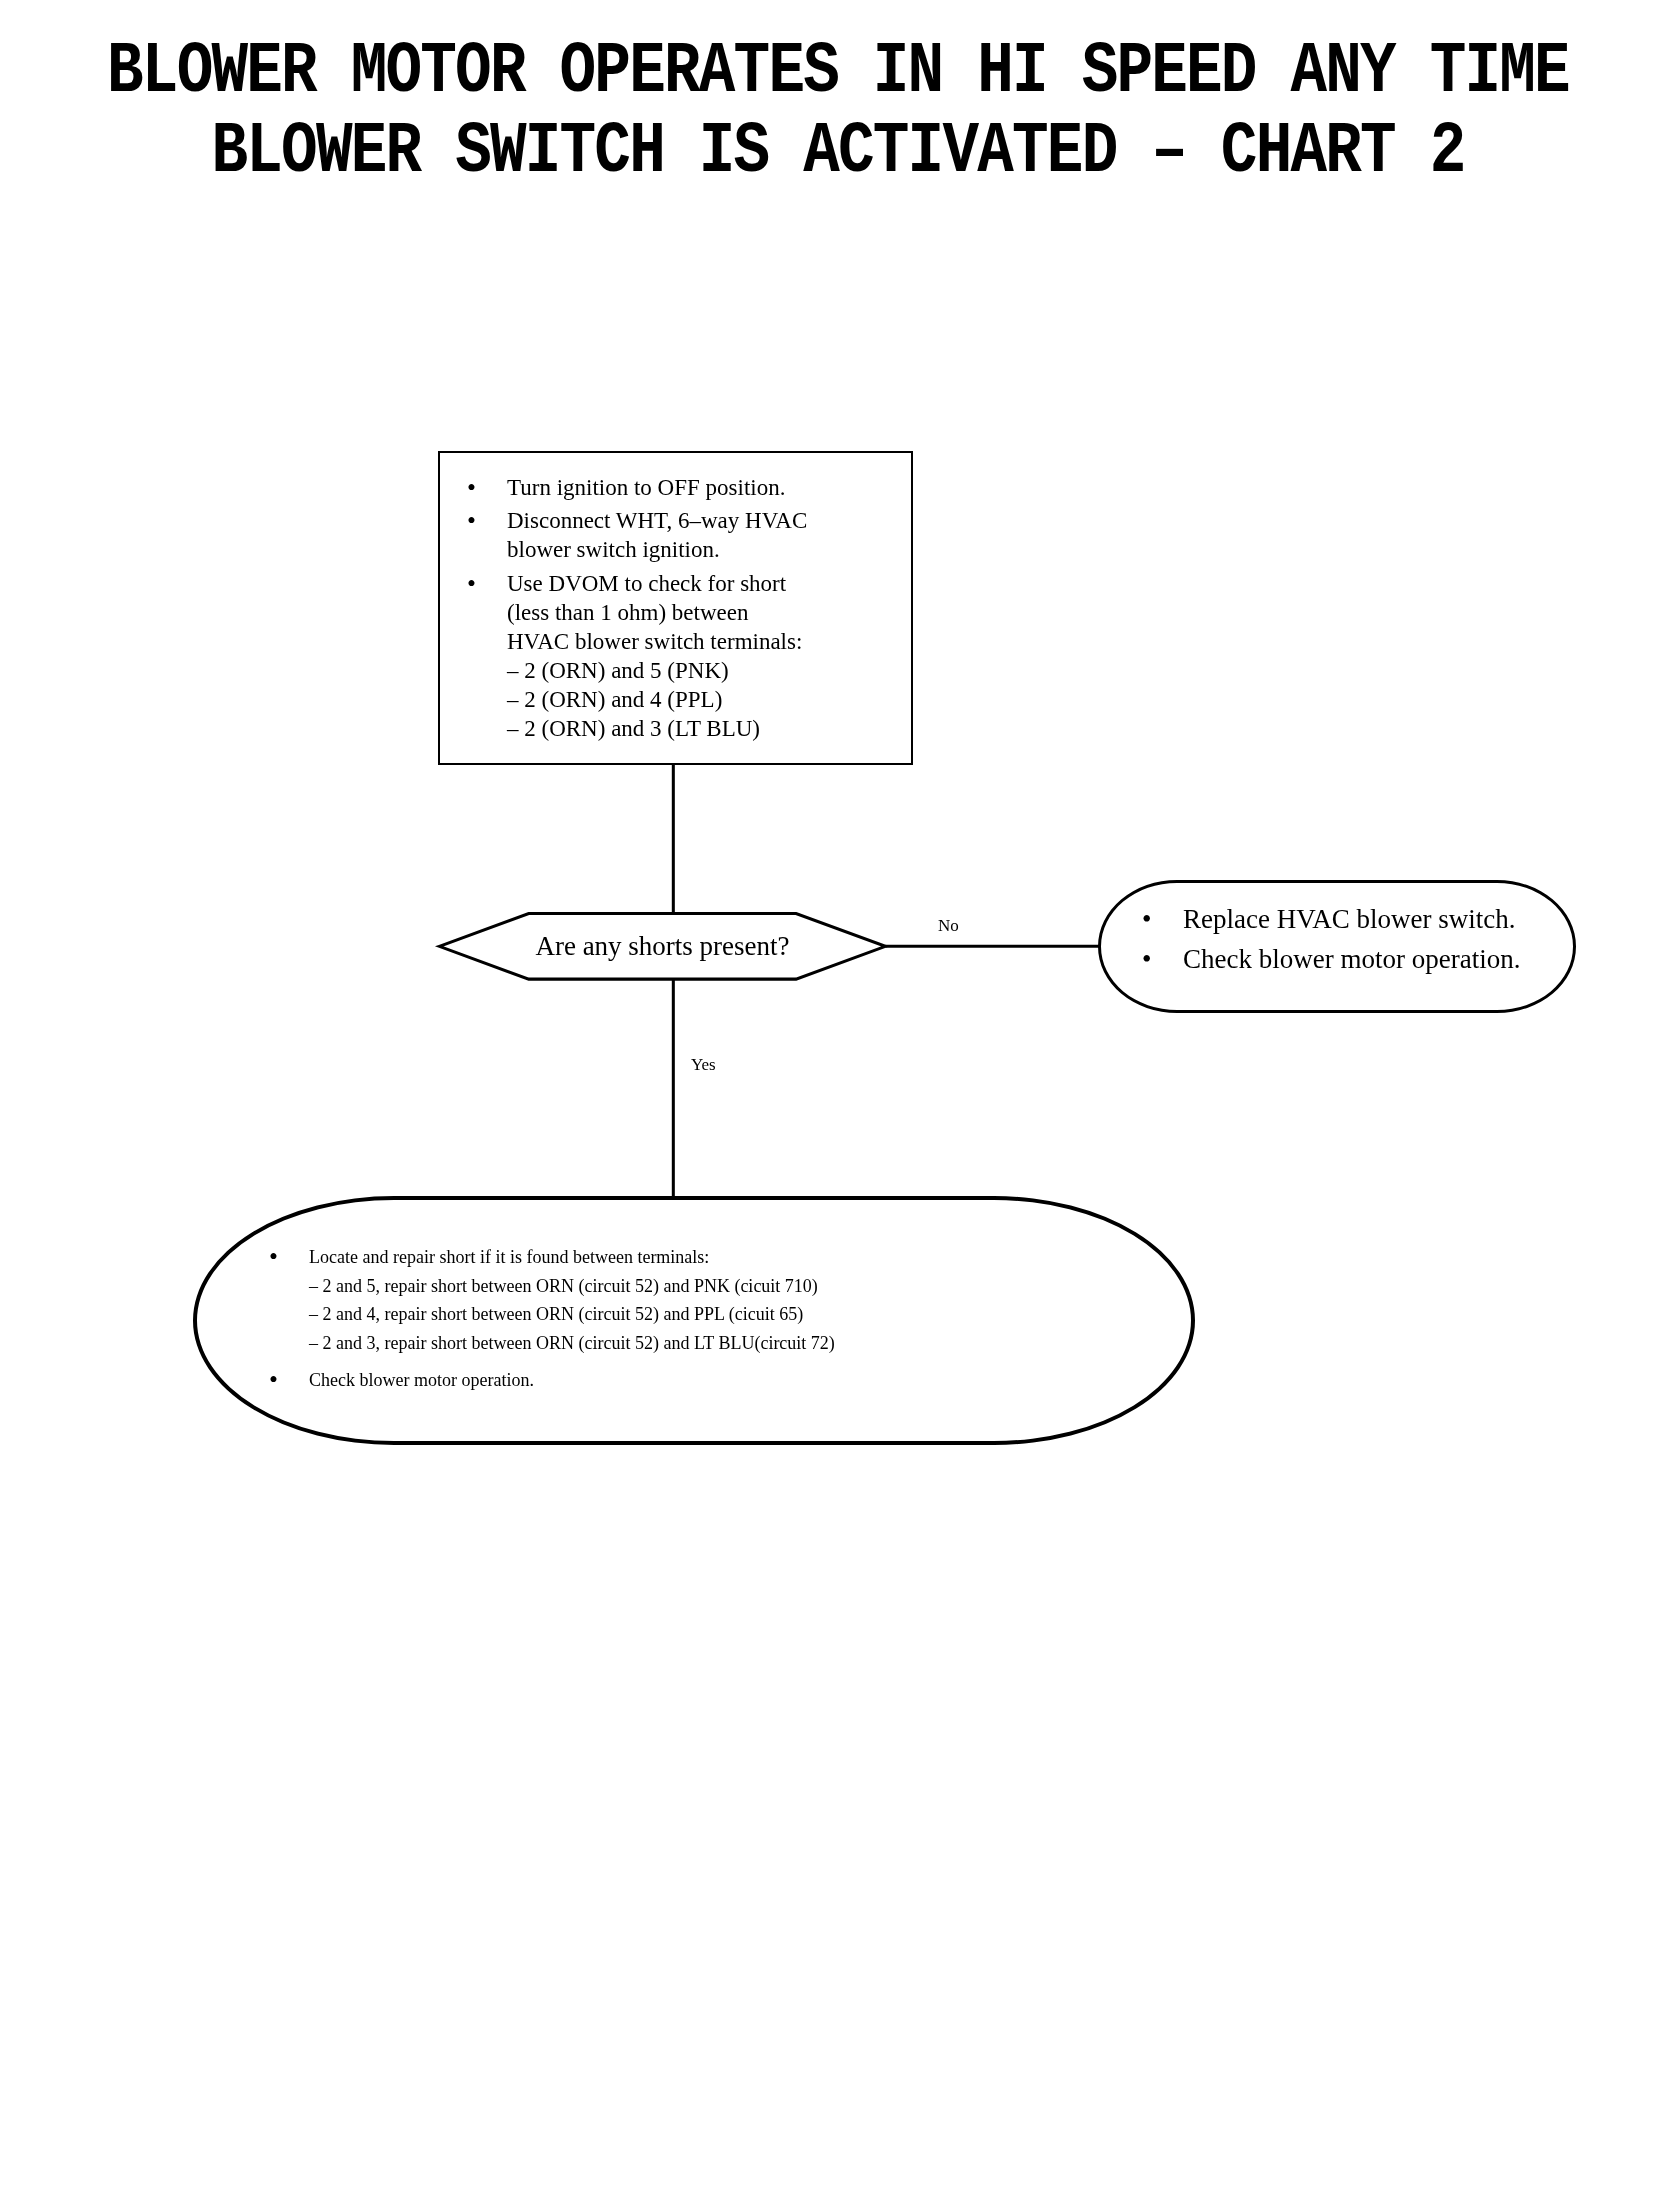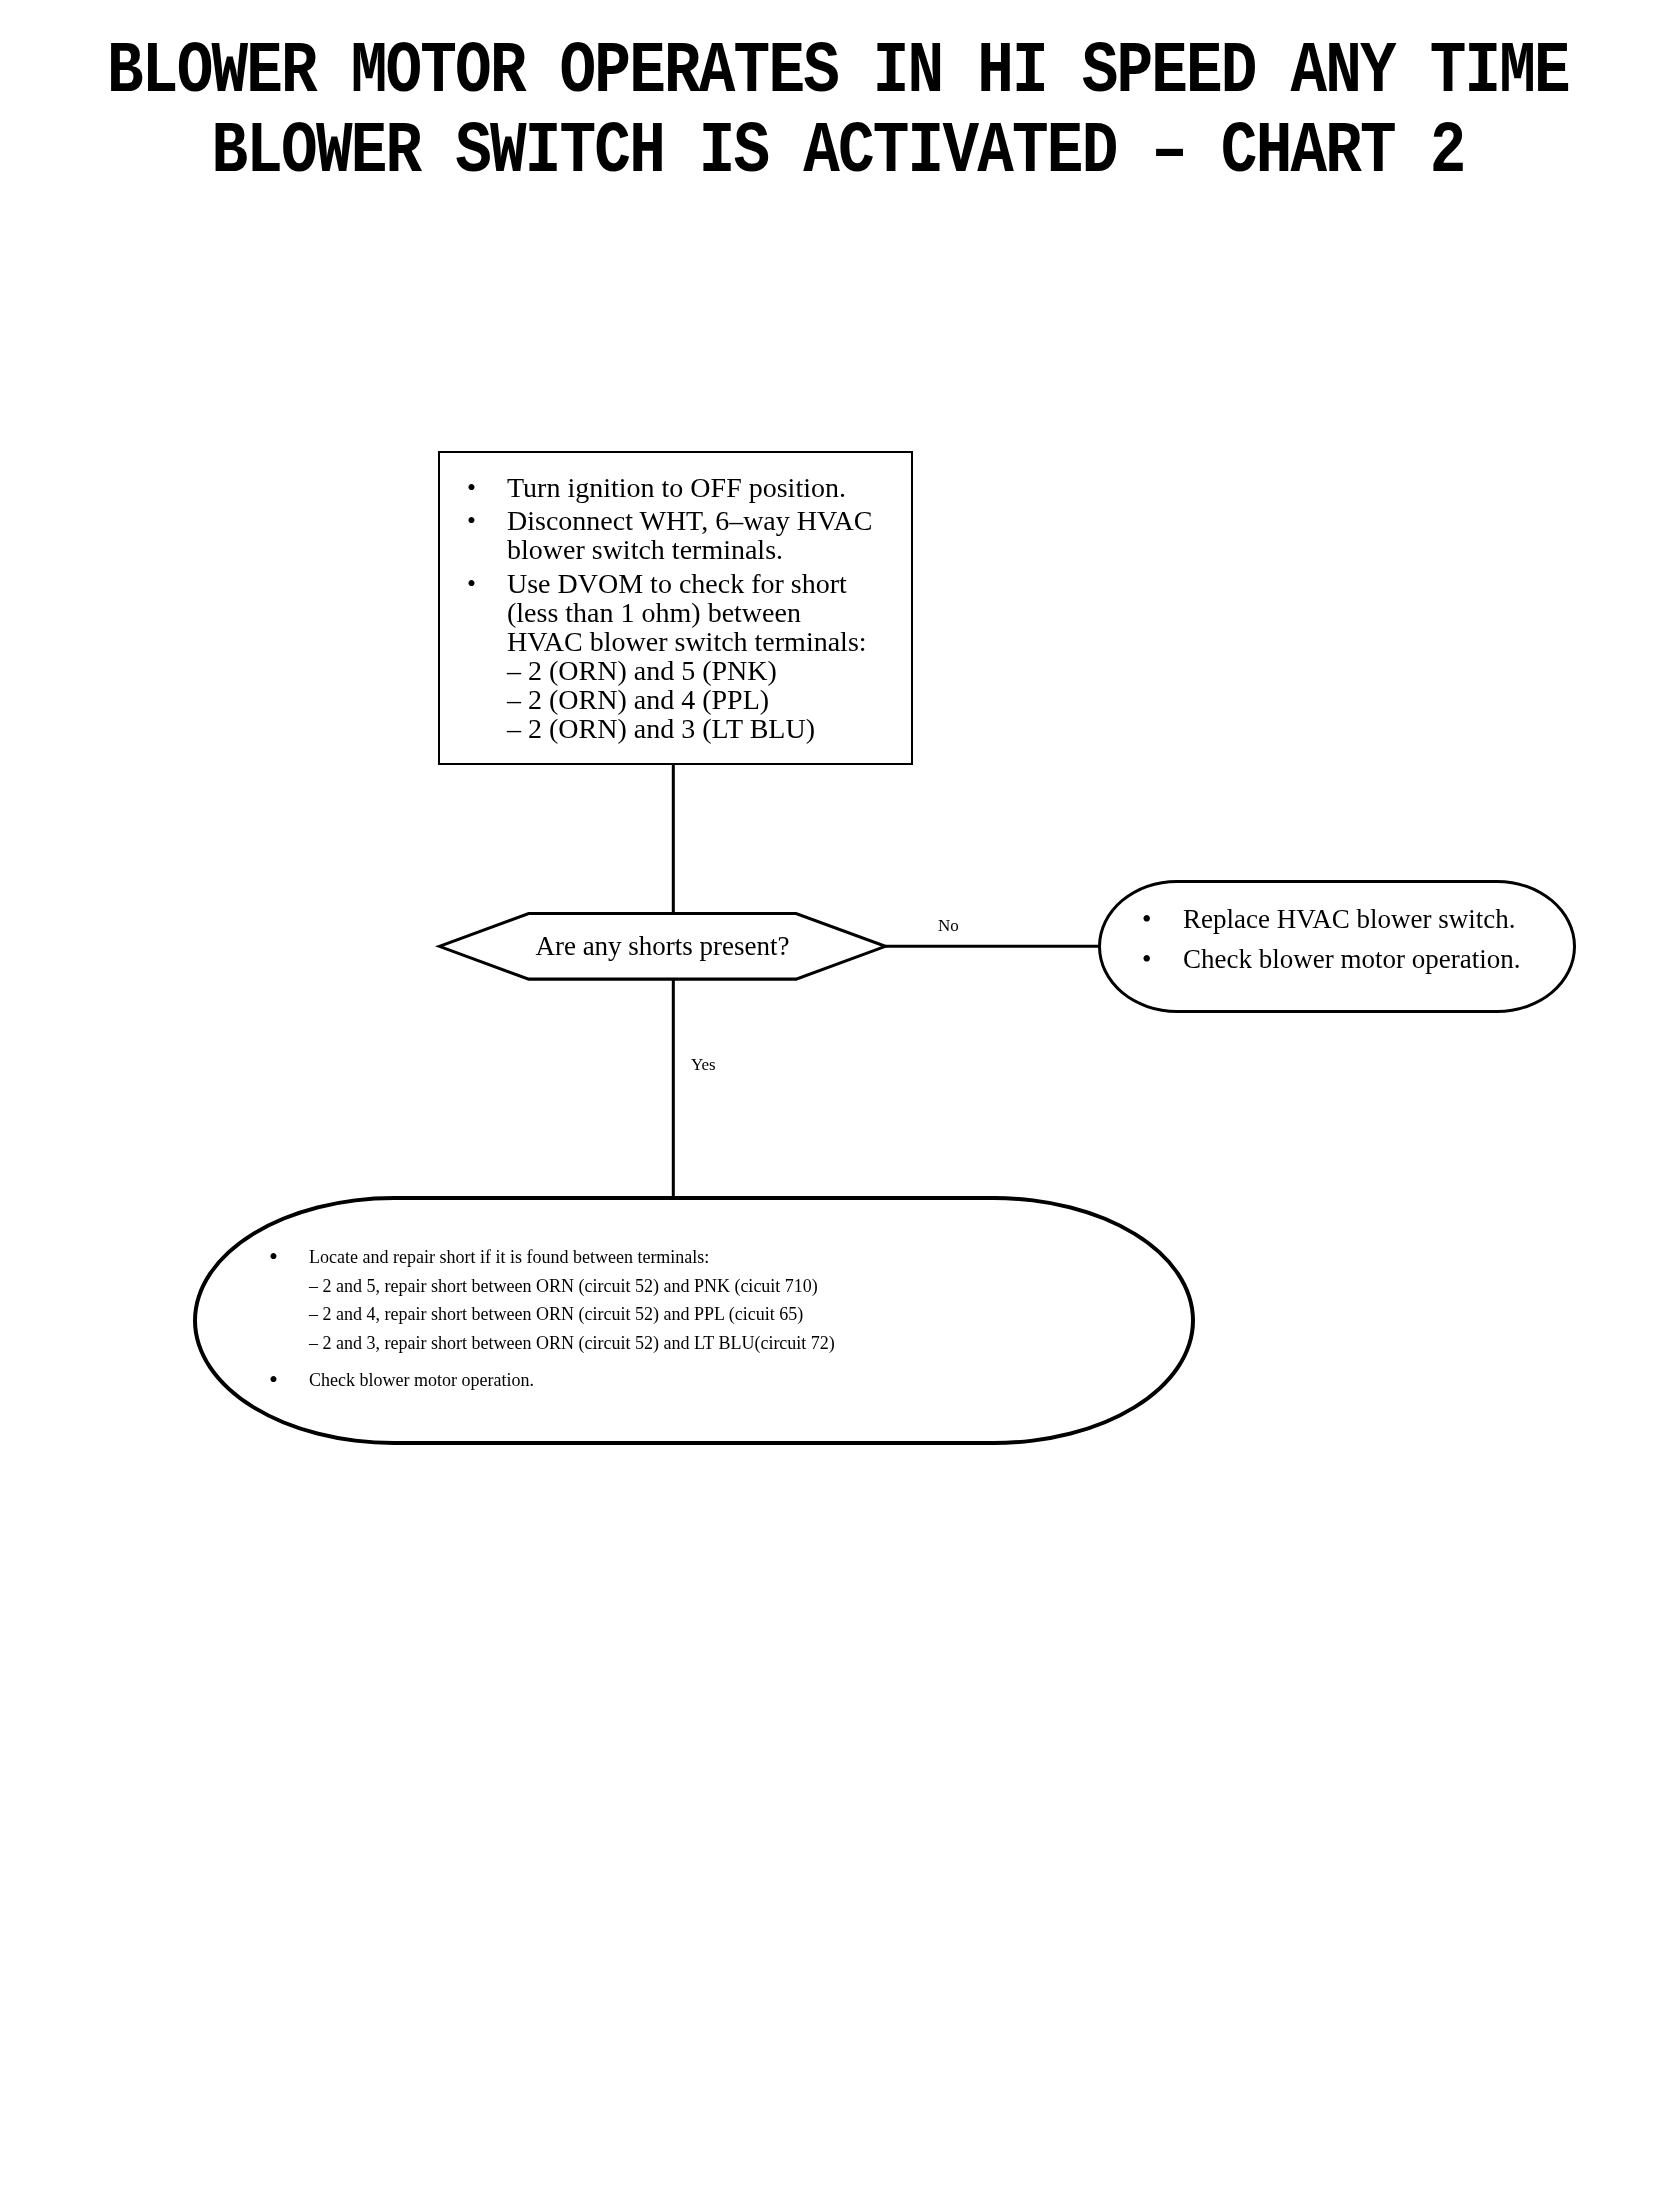--- a/index.html
+++ b/index.html
@@ -55,21 +55,21 @@
     align-items: flex-start;
     margin-bottom: 4.9px;
   }
   .bullet-dot {
     flex: none;
     width: 40px;
     font-size: 25.5px;
     line-height: 29px;
   }
   .bullet-lines {
-    font-size: 28px;
+    font-size: 23px;
     line-height: 29px;
     white-space: nowrap;
   }
   
   .decision-text {
     position: absolute;
     left: 480px;
     top: 932px;
     width: 365px;
     height: 29px;
@@ -138,21 +138,21 @@
     <div class="bullet-item">
       <span class="bullet-dot">•</span>
       <div class="bullet-lines">
         <div>Turn ignition to OFF position.</div>
       </div>
     </div>
     <div class="bullet-item">
       <span class="bullet-dot">•</span>
       <div class="bullet-lines">
         <div>Disconnect WHT, 6–way HVAC</div>
-        <div>blower switch terminals.</div>
+        <div>blower switch ignition.</div>
       </div>
     </div>
     <div class="bullet-item">
       <span class="bullet-dot">•</span>
       <div class="bullet-lines">
         <div>Use DVOM to check for short</div>
         <div>(less than 1 ohm) between</div>
         <div>HVAC blower switch terminals:</div>
         <div>– 2 (ORN) and 5 (PNK)</div>
         <div>– 2 (ORN) and 4 (PPL)</div>

